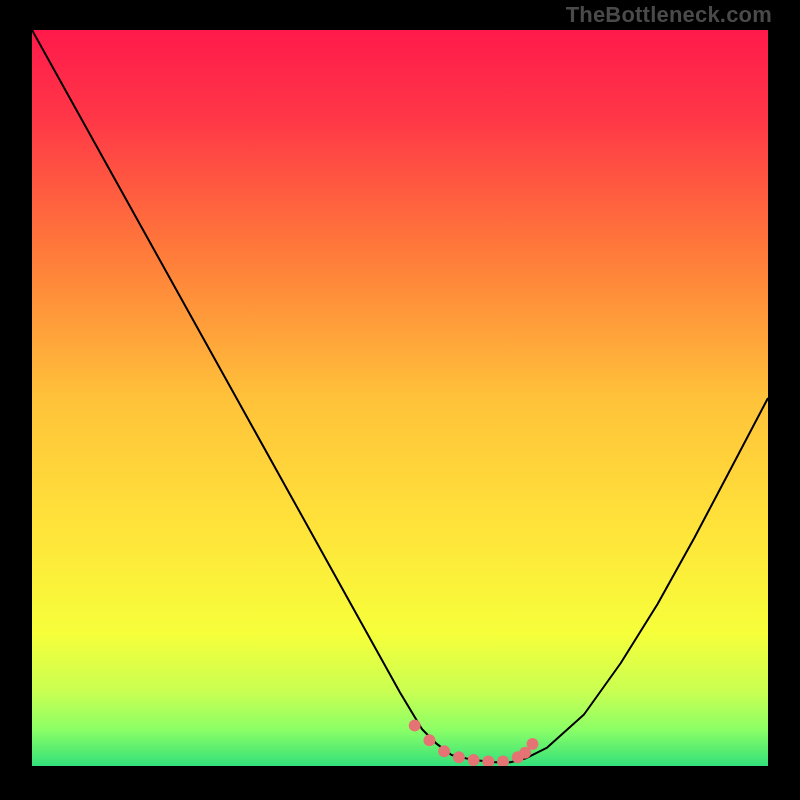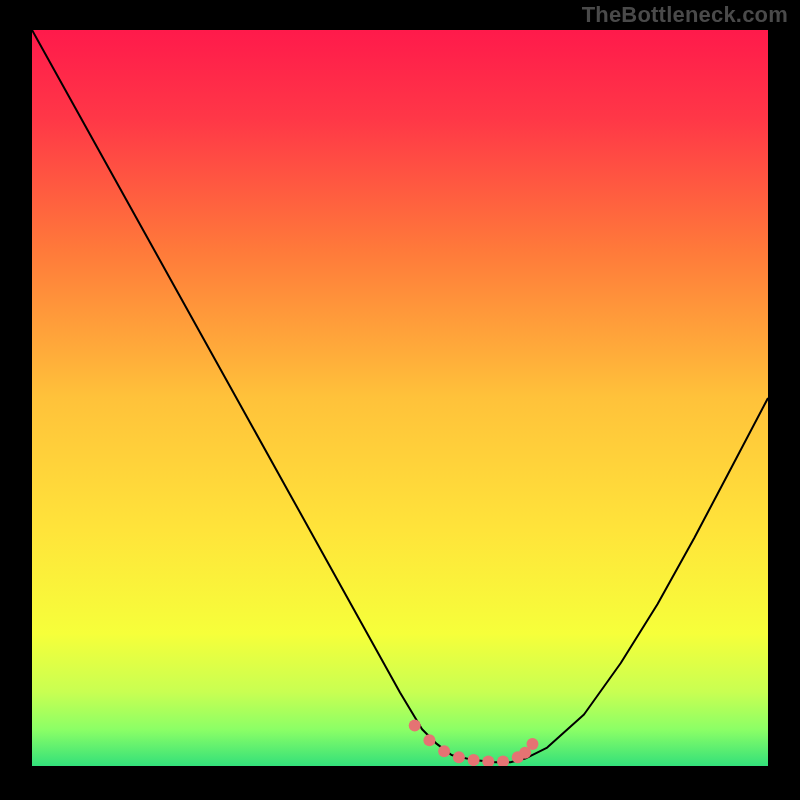--- a/index.html
+++ b/index.html
@@ -13,21 +13,21 @@
   }
   .frame {
     position: relative;
     width: 800px;
     height: 800px;
     background: #000;
   }
   .watermark {
     position: absolute;
     top: 2px;
-    right: 12px;
+    right: 28px;
     color: #4a4a4a;
     font-size: 22px;
     font-weight: 600;
     letter-spacing: 0.2px;
     user-select: none;
   }
   .plot {
     position: absolute;
     left: 32px;
     top: 30px;

